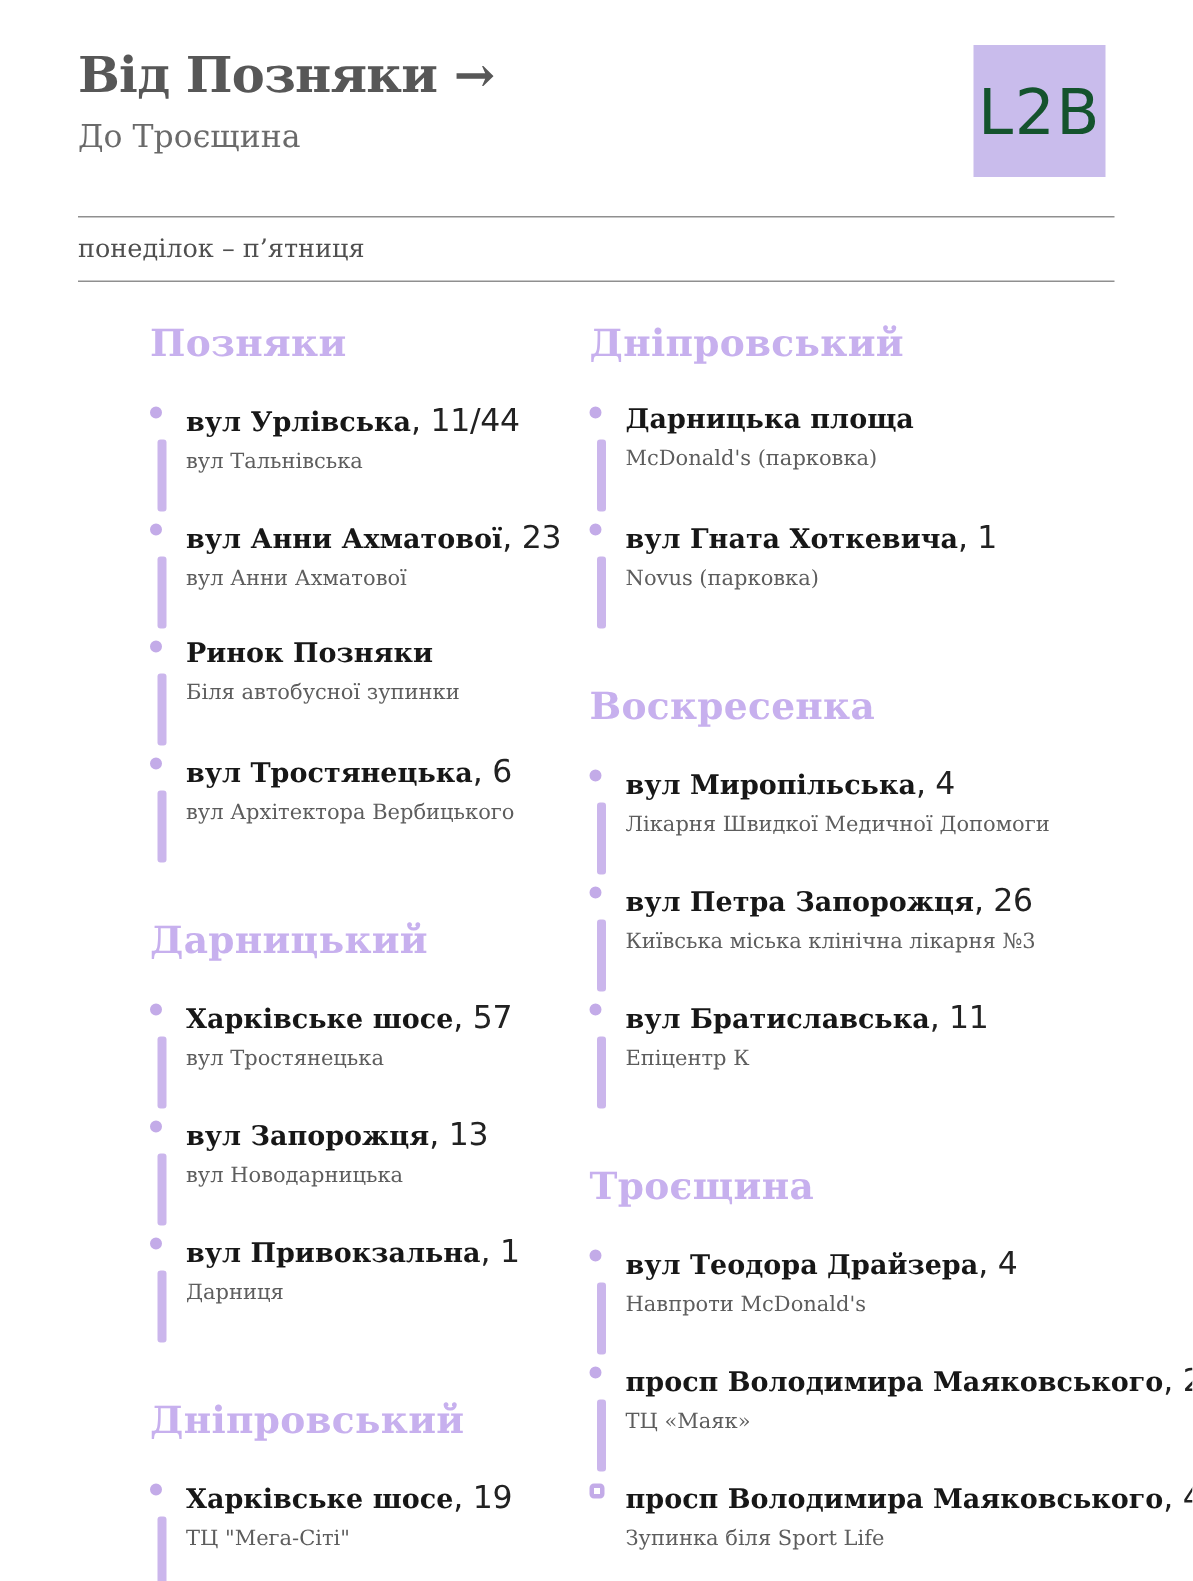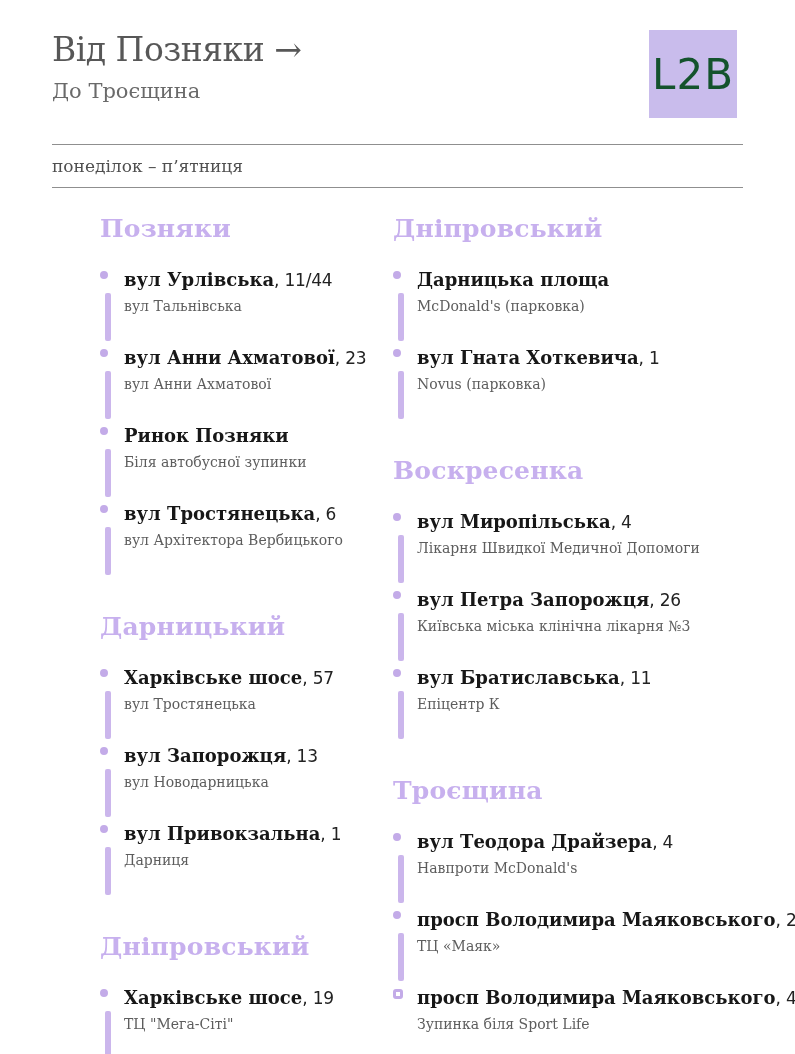--- a/index.html
+++ b/index.html
@@ -20,21 +20,21 @@
   .page{
     position:relative;
     width:795px;height:1054px;
     overflow:hidden;
     background:#fff;
     font-family:"DejaVu Serif","Liberation Serif",serif;
   }
   
   .header{padding:30px 52px 0 52px;position:relative;}
   .page-title{
-    font-size:33px;line-height:40px;font-weight:normal;
+    font-size:33px;line-height:40px;font-weight:bold;
     color:var(--title);letter-spacing:-0.5px;
   }
   .page-subtitle{
     margin-top:8px;font-size:21px;line-height:26px;
     font-weight:normal;color:var(--subtitle);
   }
   .route-badge{
     position:absolute;top:30px;right:58px;
     width:88px;height:88px;
     background:var(--badge-bg);
@@ -82,21 +82,21 @@
     position:absolute;left:5px;top:25px;
     width:6px;height:calc(100% - 30px);
     background:var(--accent);border-radius:2px;
   }
   .stop-name{
     font-size:18px;line-height:24px;font-weight:bold;
     color:var(--name);white-space:nowrap;
   }
   .stop-num{
     font-family:"DejaVu Sans","Liberation Sans",sans-serif;
-    font-weight:400;font-size:17px;color:var(--num);letter-spacing:-0.2px;
+    font-weight:400;font-size:21px;color:var(--num);letter-spacing:-0.2px;
   }
   .stop-note{
     margin-top:5px;font-size:14px;line-height:18px;
     color:var(--note);
   }
 </style>
 </head>
 <body>
 
 <div class="page">

